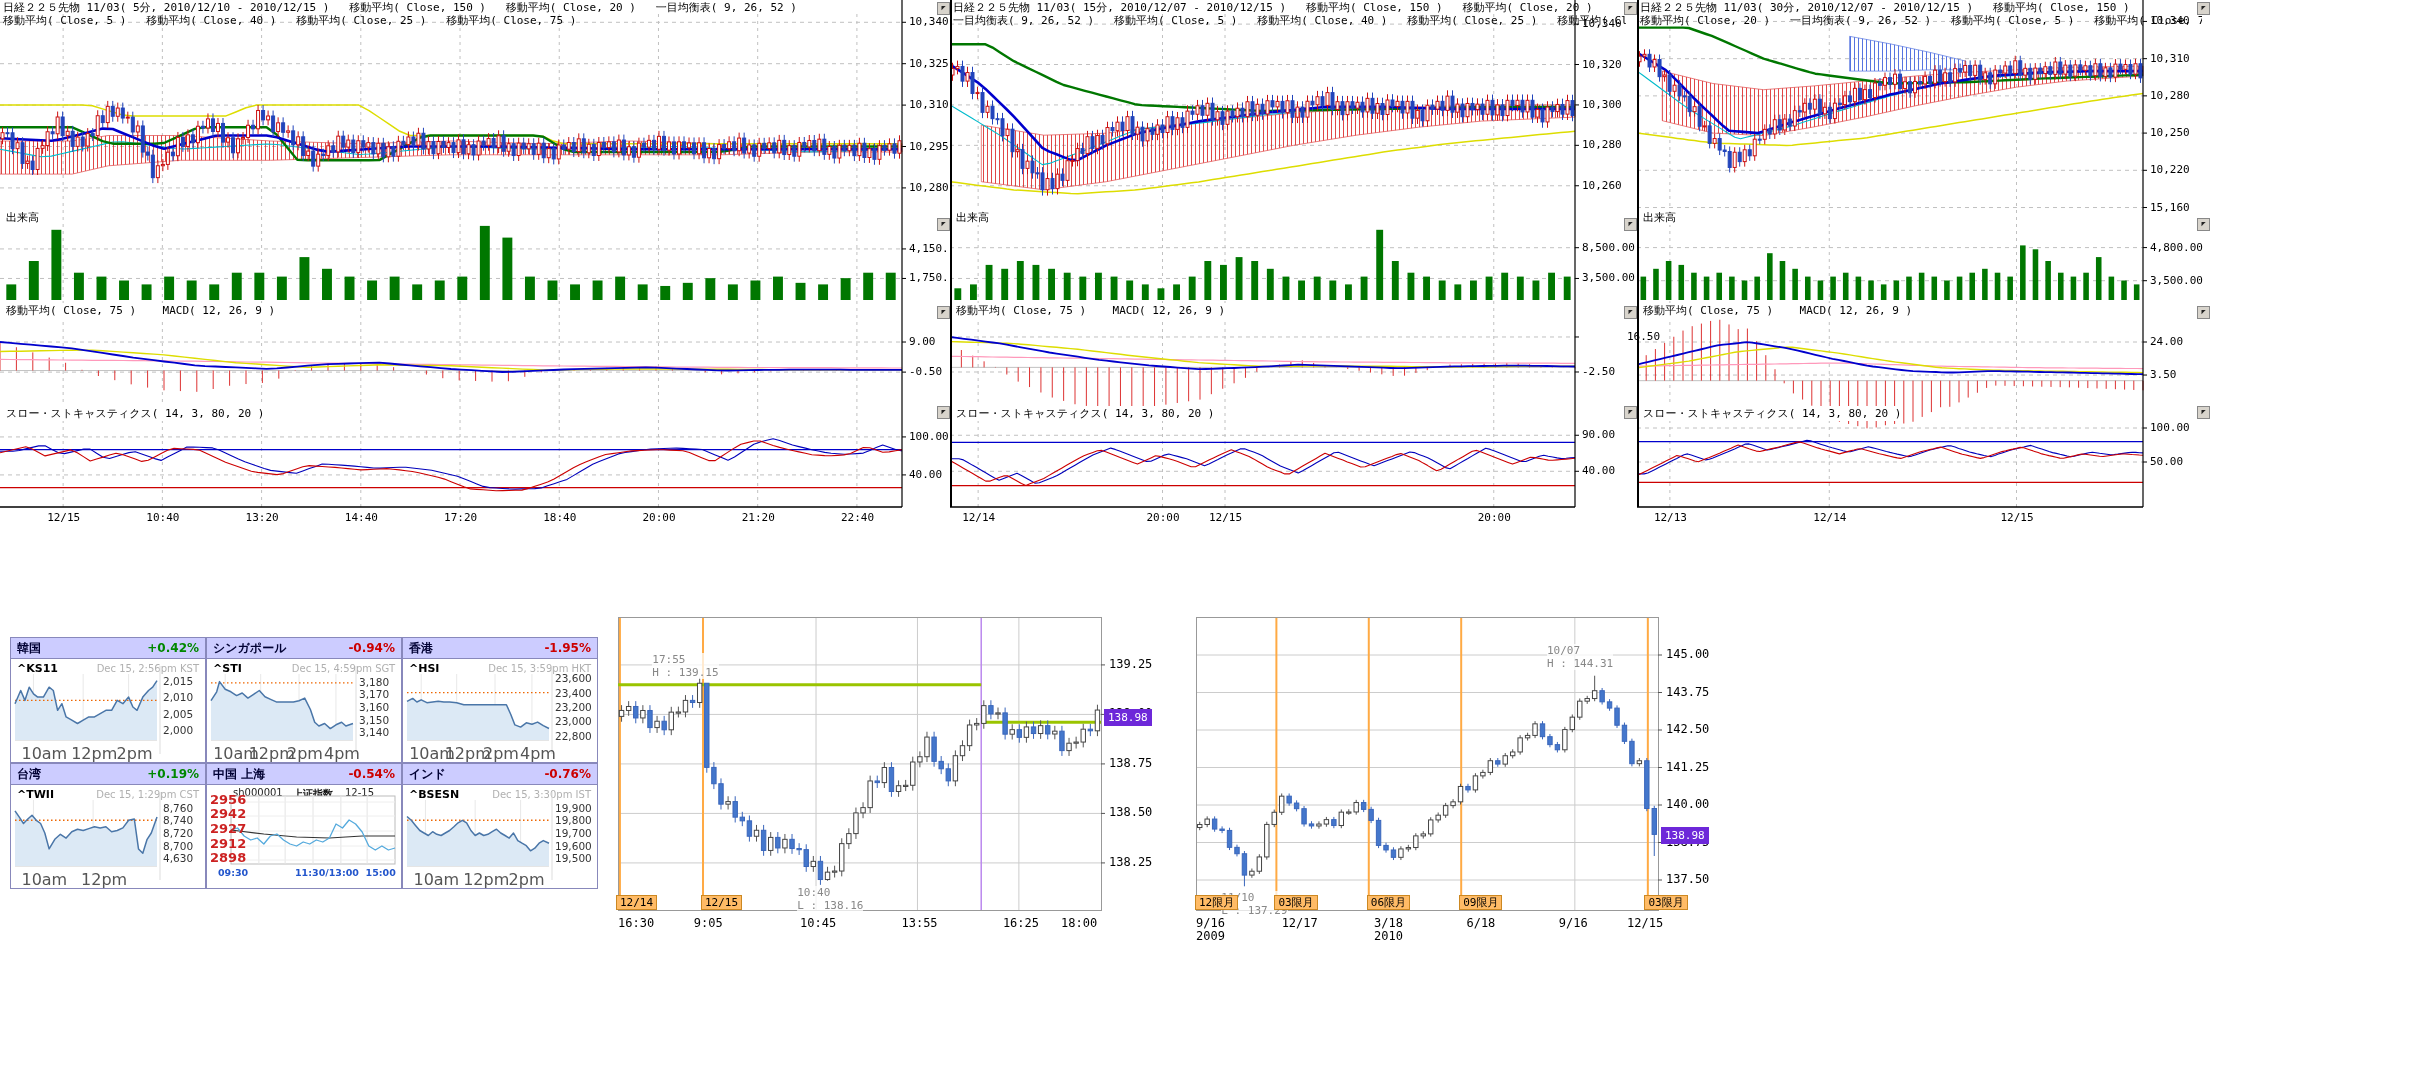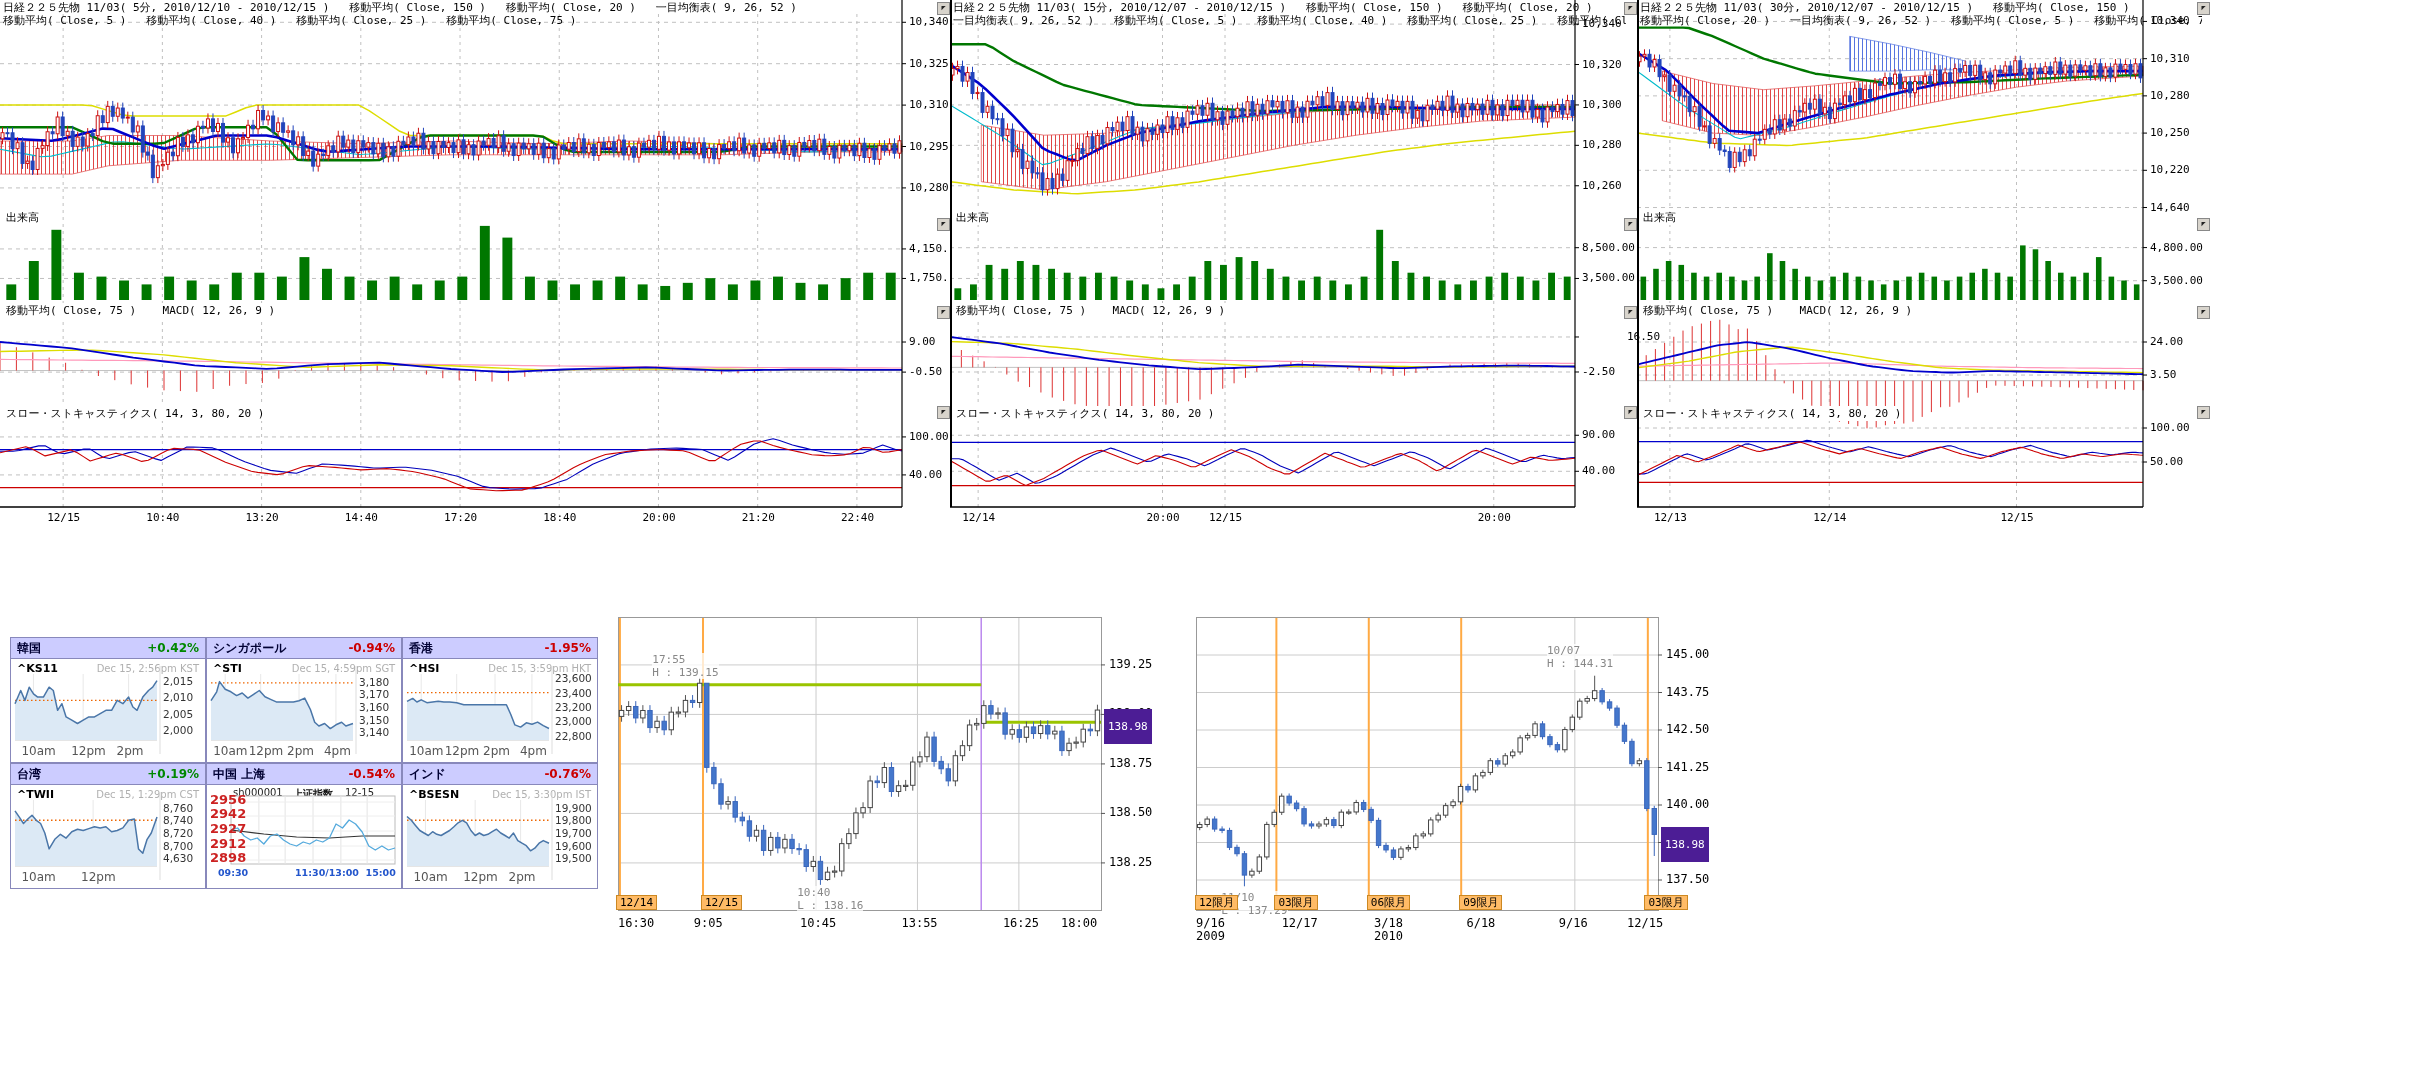--- a/index.html
+++ b/index.html
@@ -23,36 +23,36 @@
   .mkt{position:absolute;width:196px;height:126px;border:1px solid #8888bb;
        box-sizing:border-box;background:#fff;font-family:"DejaVu Sans",sans-serif;}
   .mh{position:absolute;top:0;left:0;right:0;height:20px;background:#ccccff;
       border-bottom:1px solid #8888bb;font-size:12px;font-weight:bold;line-height:20px;}
   .mname{position:absolute;left:6px;color:#000033;white-space:pre;}
   .mpct{position:absolute;right:6px;}
   .mtick{position:absolute;left:6px;top:24px;font-size:11px;font-weight:bold;}
   .mdt{position:absolute;right:6px;top:25px;font-size:10px;color:#b0b0b0;}
   .mwm{position:absolute;left:9px;top:92px;font-size:10px;color:#bdbdbd;}
   .mty{position:absolute;font-size:10.5px;color:#333;font-family:"DejaVu Sans",sans-serif;}
-  .mtx{position:absolute;font-size:12px;color:#555;font-family:"DejaVu Sans",sans-serif;}
+  .mtx{position:absolute;font-size:16px;color:#555;font-family:"DejaVu Sans",sans-serif;}
   .cnrow{position:absolute;top:23px;left:0;right:0;font-size:10px;font-family:"DejaVu Sans",sans-serif;}
   .cncode{position:absolute;left:26px;color:#222;}
   .cnname{position:absolute;left:86px;color:#111;font-weight:bold;}
   .cndt{position:absolute;left:138px;color:#222;}
   .cnty{position:absolute;font-size:13px;color:#cc2222;font-weight:bold;}
   .cntx{position:absolute;font-size:9.5px;color:#2255cc;font-weight:bold;}
   .cnwm{position:absolute;right:10px;top:86px;font-size:9px;color:#aaa;}
   
   .bond{position:absolute;top:617px;height:345px;background:#fff;}
   .bond .bty{position:absolute;font-size:12px;}
   .bond .btx{position:absolute;font-size:12px;}
   .obox{position:absolute;background:#ffbb66;border:1px solid #cc8822;font-size:11px;
         line-height:13px;padding:0 3px;color:#000;z-index:5;white-space:pre;}
-  .pbox{position:absolute;background:#4c1d95;color:#fff;font-size:11px;line-height:15px;
-        padding:10px 4px;z-index:6;text-align:right;}
+  .pbox{position:absolute;background:#6d28d9;color:#fff;font-size:11px;line-height:15px;
+        padding:1px 4px;z-index:6;text-align:right;}
   .ann{position:absolute;font-size:11px;color:#888;line-height:13px;white-space:pre;
        background:rgba(255,255,255,.75);z-index:4;}
 </style>
 </head>
 <body>
 
 <div class="tc tc0">
   <div class="hdr">日経２２５先物 11/03( 5分, 2010/12/10 - 2010/12/15 )   移動平均( Close, 150 )   移動平均( Close, 20 )   一目均衡表( 9, 26, 52 )</div>
   <div class="hdr hdr2">移動平均( Close, 5 )   移動平均( Close, 40 )   移動平均( Close, 25 )   移動平均( Close, 75 )</div>
   <div class="seclab" style="top:210px">出来高</div>
@@ -1408,21 +1408,21 @@
       <line x1="1" y1="0" x2="1" y2="507" stroke="#000" stroke-width="2"></line>
     </svg>
     <div class="xt" style="left: 16.89px; top: 511px;">12/13</div>
     <div class="xt" style="left: 176.28px; top: 511px;">12/14</div>
     <div class="xt" style="left: 363.5px; top: 511px;">12/15</div>
     <div class="yt" style="left: 513px; top: 14.443px;">10,340</div>
     <div class="yt" style="left: 513px; top: 51.6582px;">10,310</div>
     <div class="yt" style="left: 513px; top: 88.8734px;">10,280</div>
     <div class="yt" style="left: 513px; top: 126.089px;">10,250</div>
     <div class="yt" style="left: 513px; top: 163.304px;">10,220</div>
-    <div class="yt" style="left: 513px; top: 200.519px;">14,640</div>
+    <div class="yt" style="left: 513px; top: 200.519px;">15,160</div>
     <div class="yt" style="left: 513px; top: 240.586px;">4,800.00</div>
     <div class="yt" style="left: 513px; top: 273.69px;">3,500.00</div>
     <div class="yt" style="left: 513px; top: 335.013px;">24.00</div>
     <div class="yt" style="left: 513px; top: 368.034px;">3.50</div>
     <div class="yt" style="left: 513px; top: 421.009px;">100.00</div>
     <div class="yt" style="left: 513px; top: 455.015px;">50.00</div>
     <div class="scr" style="left: 560px; top: 2px;">◤</div>
     <div class="scr" style="left: 560px; top: 218px;">◤</div>
     <div class="scr" style="left: 560px; top: 306px;">◤</div>
     <div class="scr" style="left: 560px; top: 406px;">◤</div>

